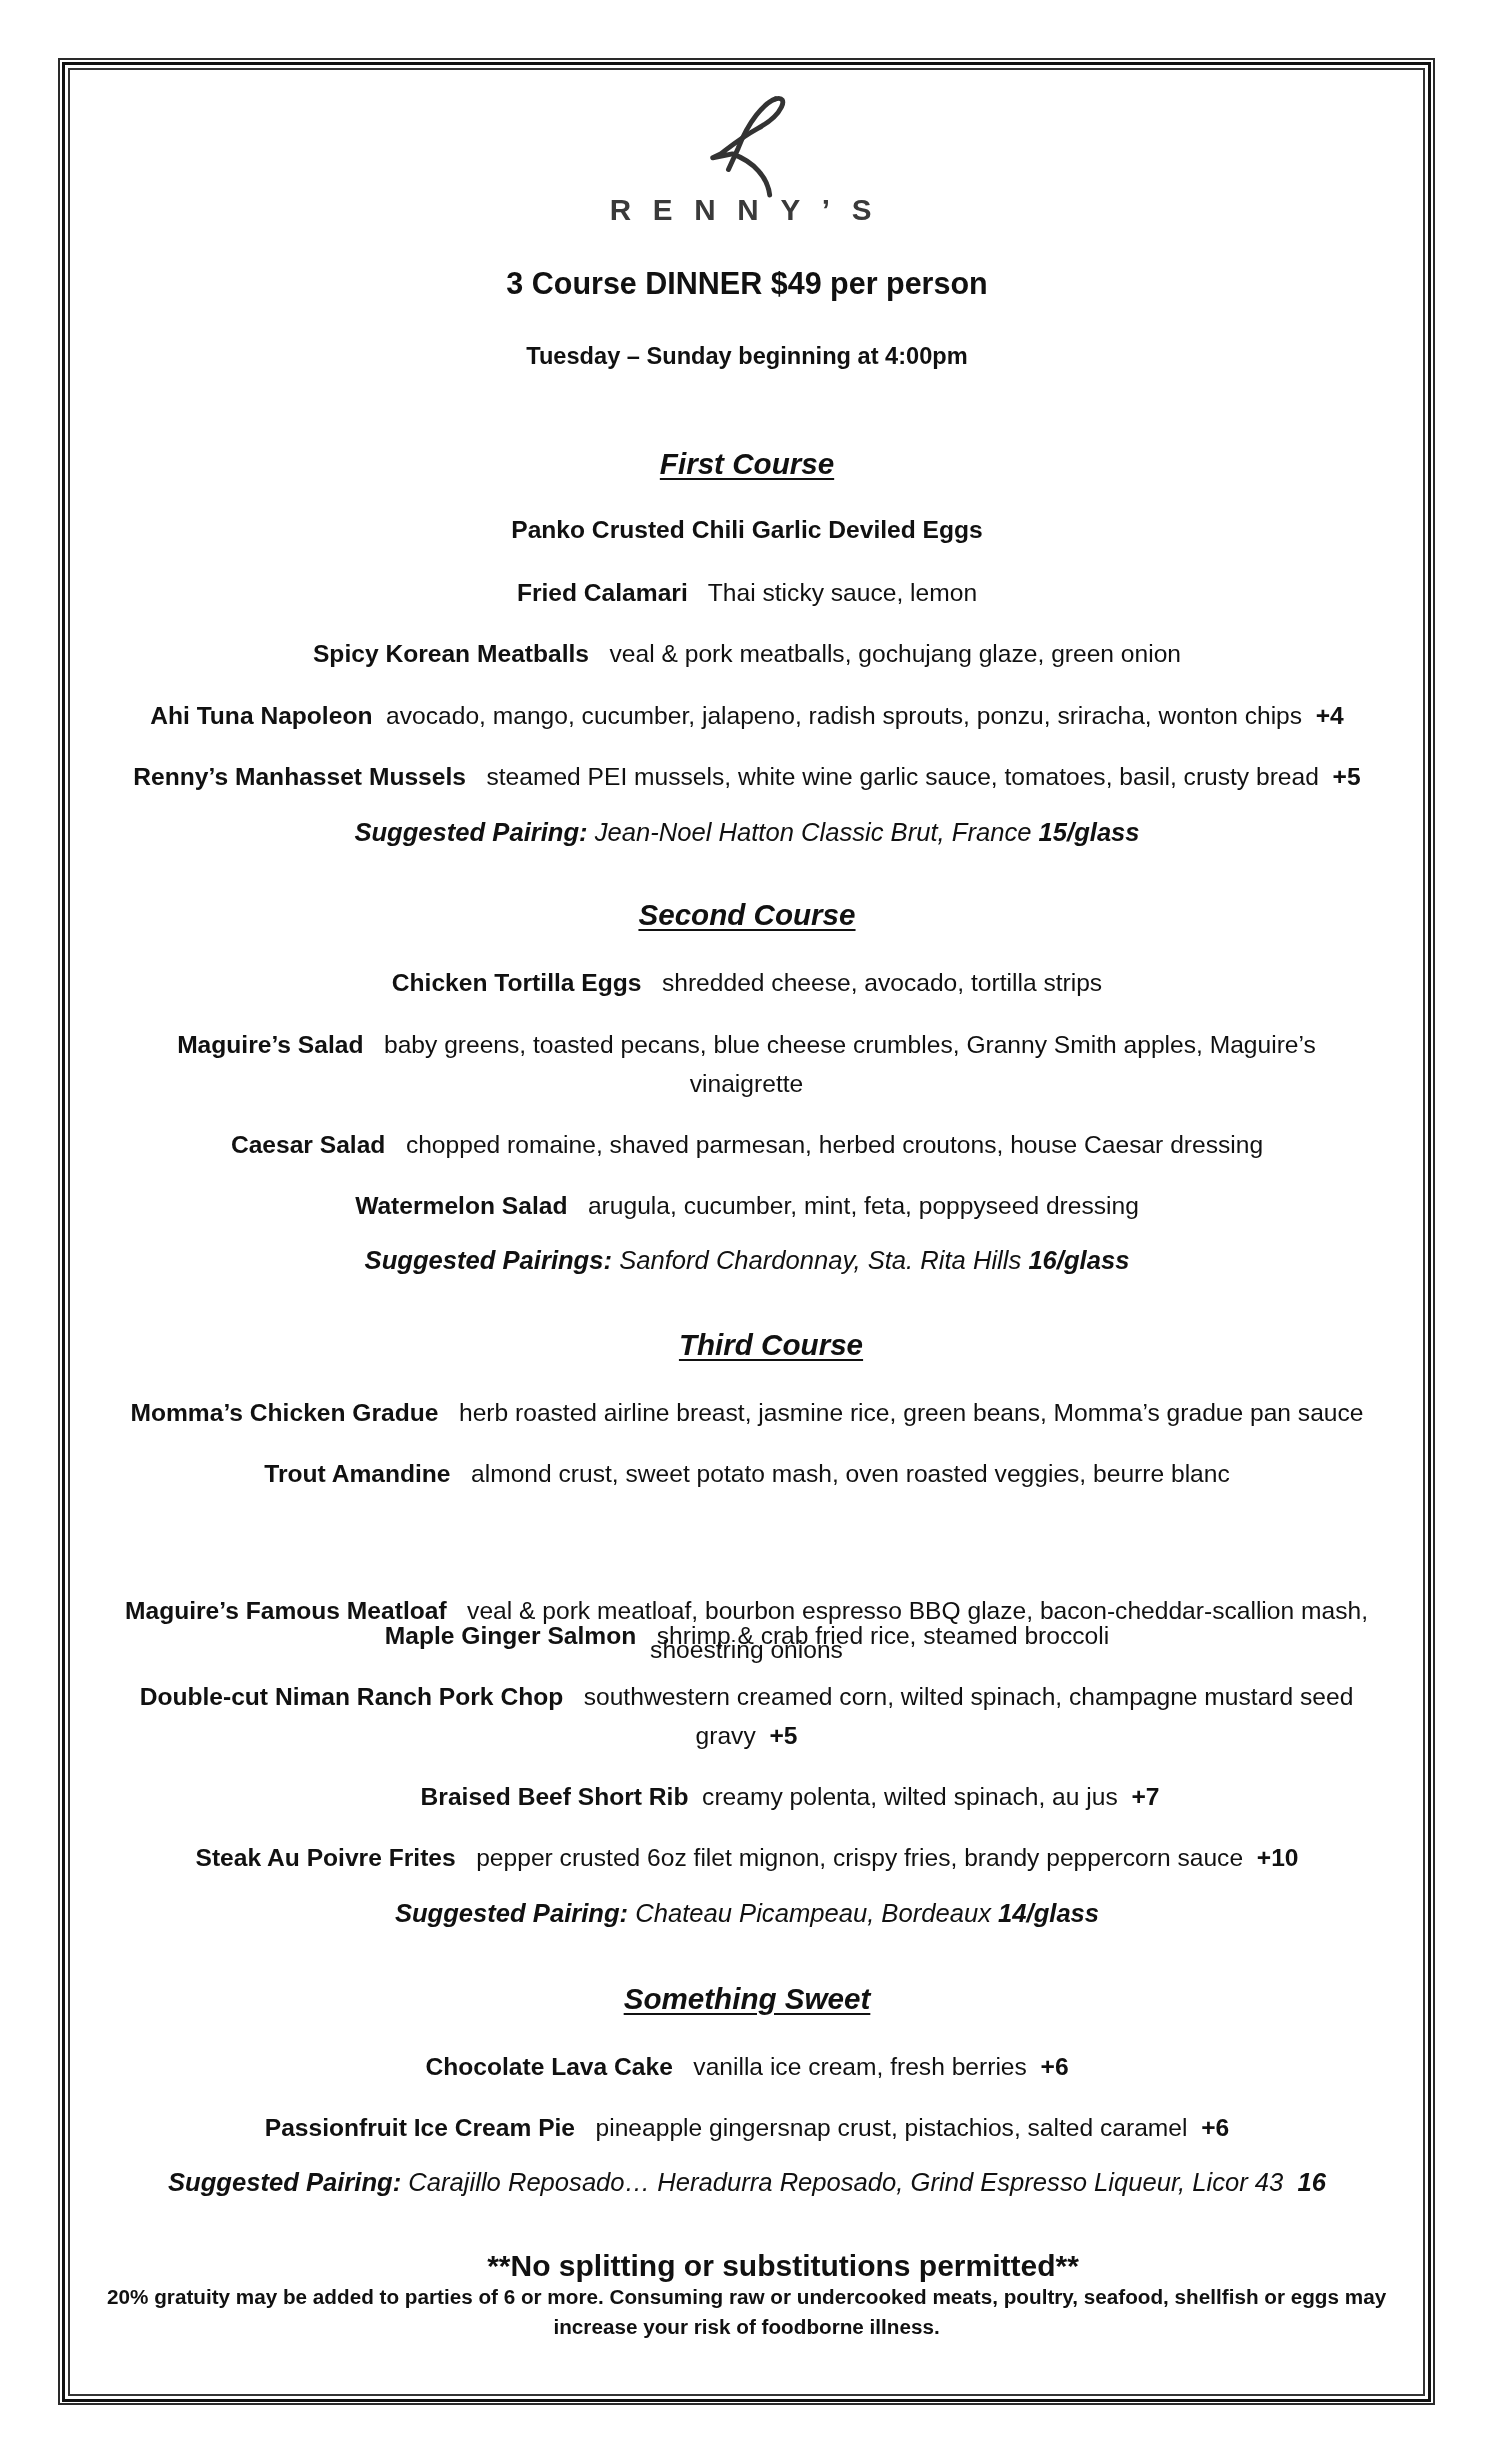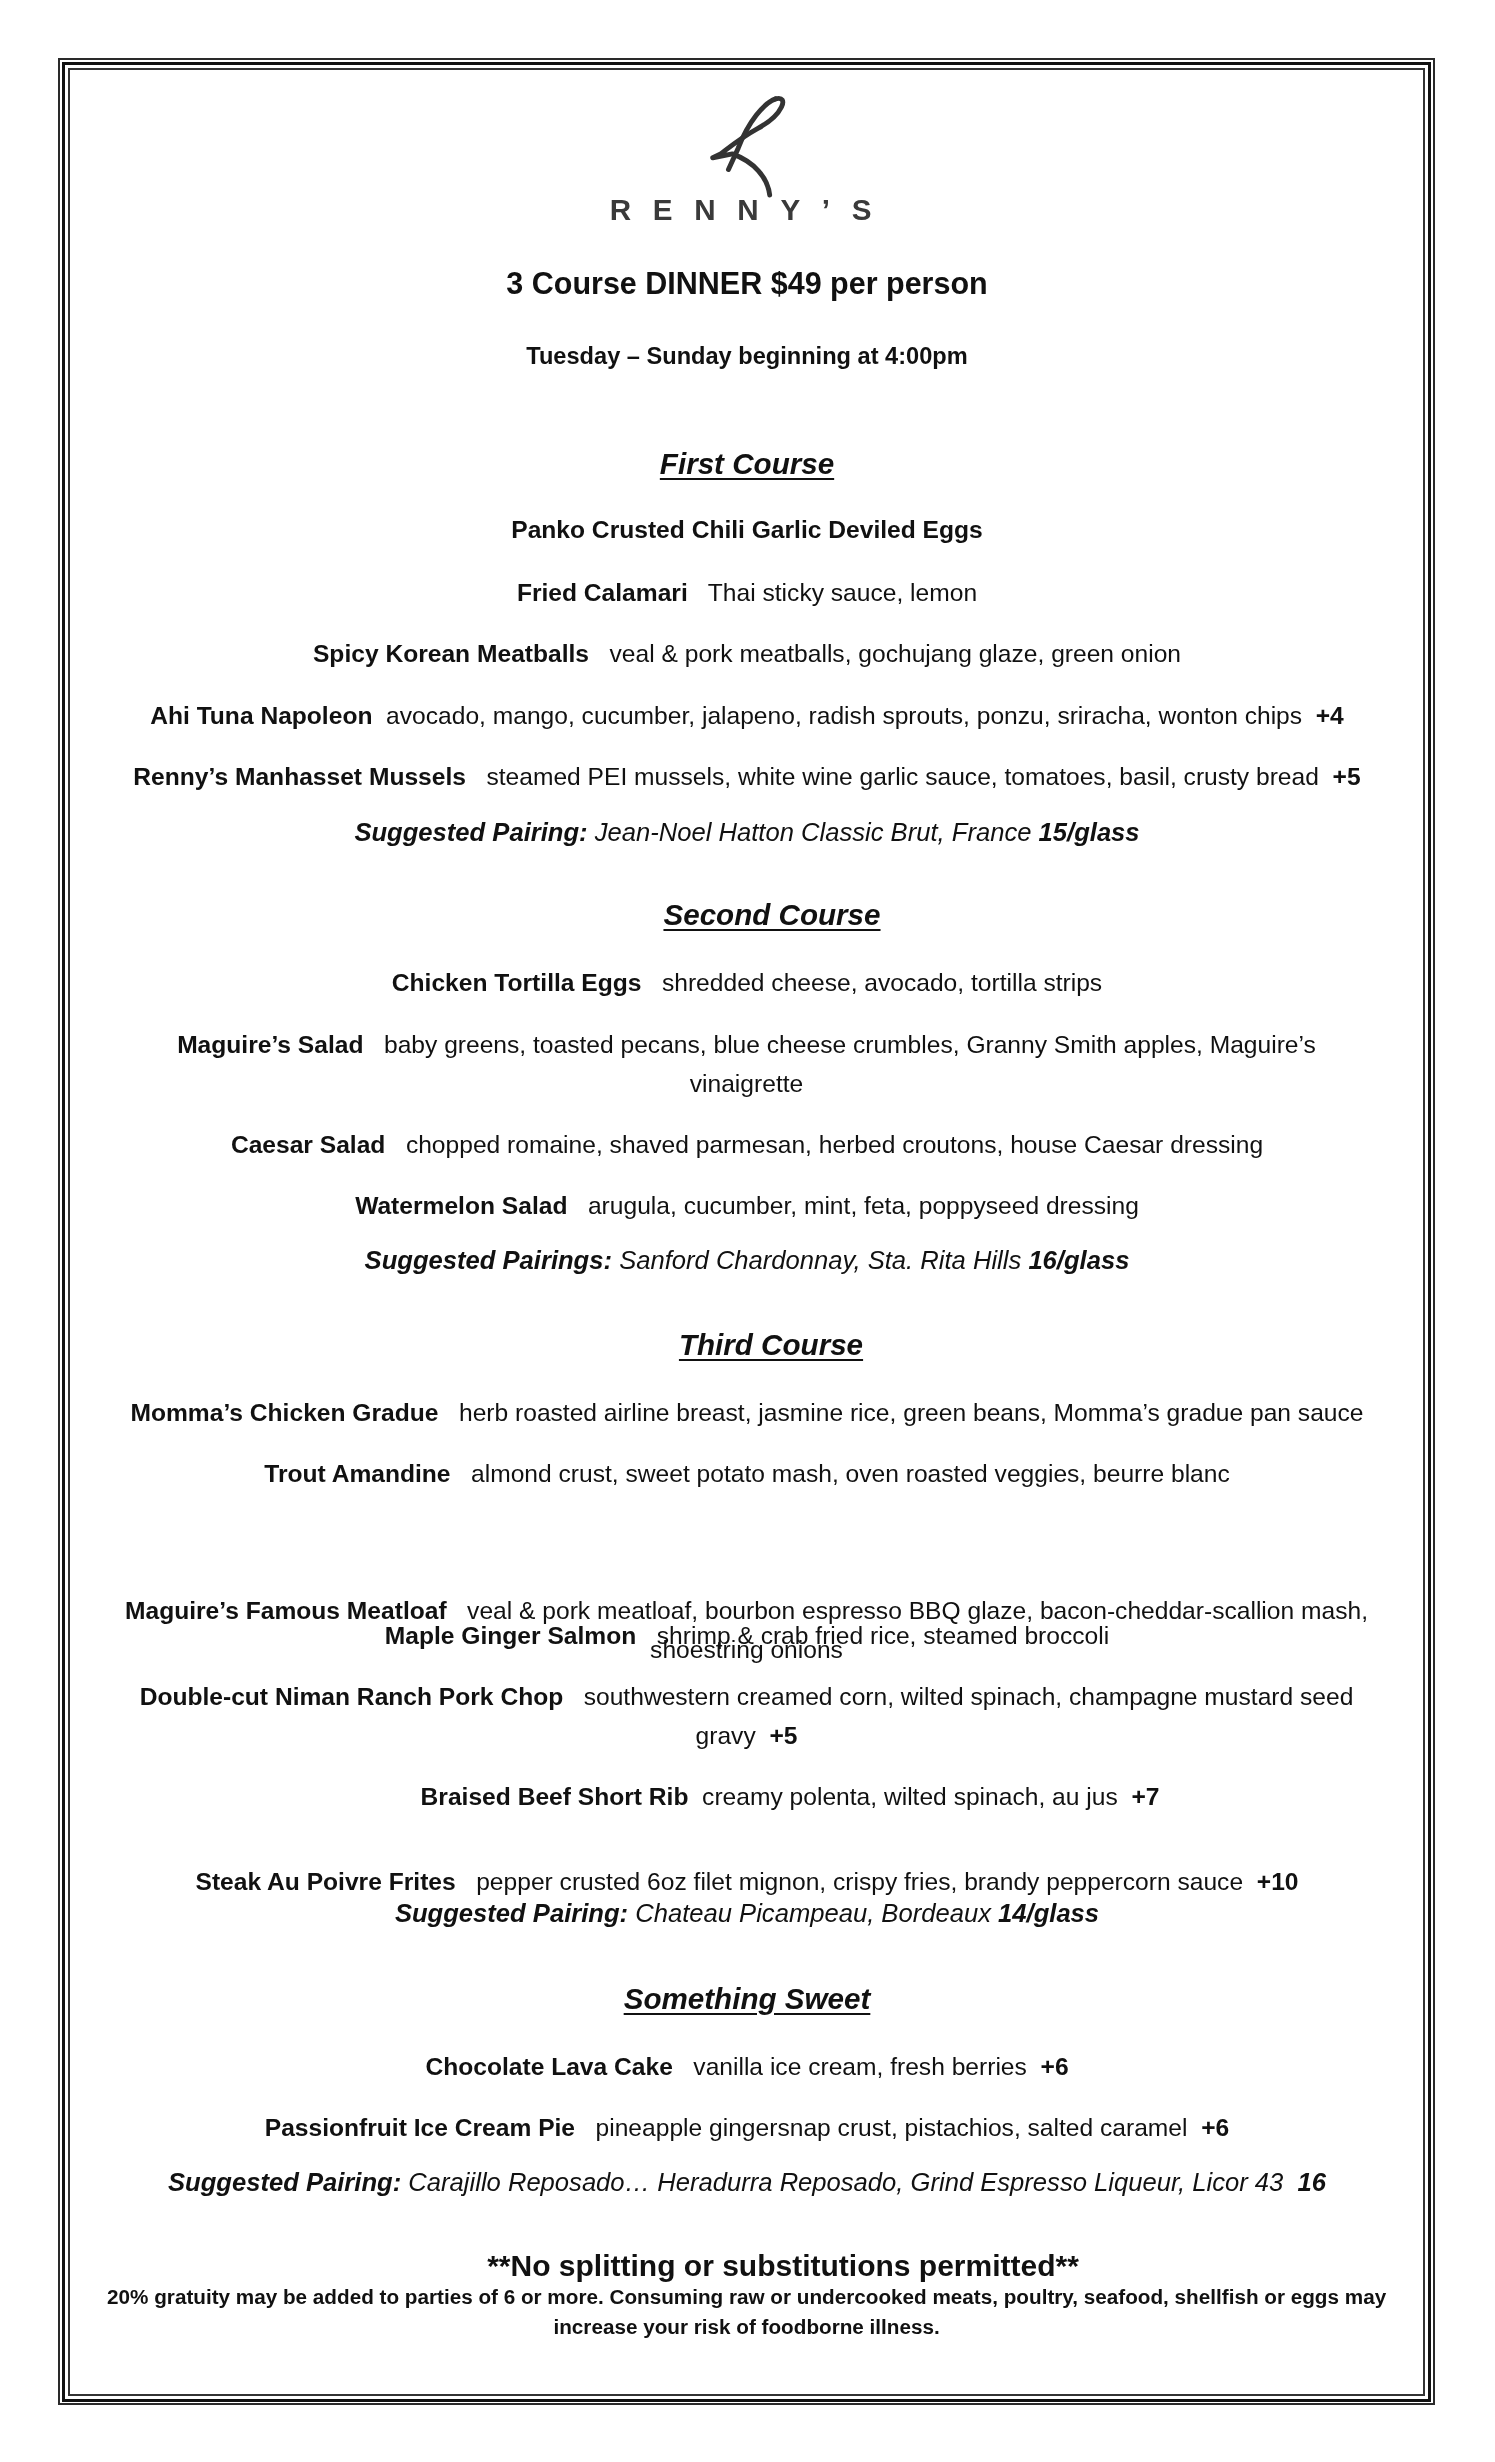--- a/index.html
+++ b/index.html
@@ -72,21 +72,21 @@
     <span class="name">Renny’s Manhasset Mussels</span>&nbsp;&nbsp;
     <span class="desc">steamed PEI mussels, white wine garlic sauce, tomatoes, basil, crusty bread</span>&nbsp;
     <span class="price">+5</span>
   </div>
   <div class="line pair" style="top:747px;">
     <span class="lbl">Suggested Pairing:</span>
     <span>Jean-Noel Hatton Classic Brut, France</span>
     <span class="val">15/glass</span>
   </div>
 
-  <div class="line heading" style="top:827px;padding-left:25px;">Second Course</div>
+  <div class="line heading" style="top:827px;">Second Course</div>
   <div class="line item" style="top:892px;">
     <span class="name">Chicken Tortilla Eggs</span>&nbsp;&nbsp;
     <span class="desc">shredded cheese, avocado, tortilla strips</span>
   </div>
   <div class="line item wrap" style="top:954px; left:59px; width:1233px;">
     <span class="name">Maguire’s Salad</span>&nbsp;&nbsp;
     <span class="desc">baby greens, toasted pecans, blue cheese crumbles, Granny Smith apples, Maguire’s vinaigrette</span>
   </div>
   <div class="line item" style="top:1054px;">
     <span class="name">Caesar Salad</span>&nbsp;&nbsp;
@@ -122,21 +122,21 @@
   <div class="line item wrap" style="top:1606px; left:39px; width:1273px;">
     <span class="name">Double-cut Niman Ranch Pork Chop</span>&nbsp;&nbsp;
     <span class="desc">southwestern creamed corn, wilted spinach, champagne mustard seed gravy</span>&nbsp;
     <span class="price">+5</span>
   </div>
   <div class="line item" style="top:1706px;margin-left:43px;">
     <span class="name">Braised Beef Short Rib</span>&nbsp;
     <span class="desc">creamy polenta, wilted spinach, au jus</span>&nbsp;
     <span class="price">+7</span>
   </div>
-  <div class="line item" style="top:1767px;margin-top:24px;">
+  <div class="line item" style="top:1767px;">
     <span class="name">Steak Au Poivre Frites</span>&nbsp;&nbsp;
     <span class="desc">pepper crusted 6oz filet mignon, crispy fries, brandy peppercorn sauce</span>&nbsp;
     <span class="price">+10</span>
   </div>
   <div class="line pair" style="top:1828px;">
     <span class="lbl">Suggested Pairing:</span>
     <span>Chateau Picampeau, Bordeaux</span>
     <span class="val">14/glass</span>
   </div>
 

